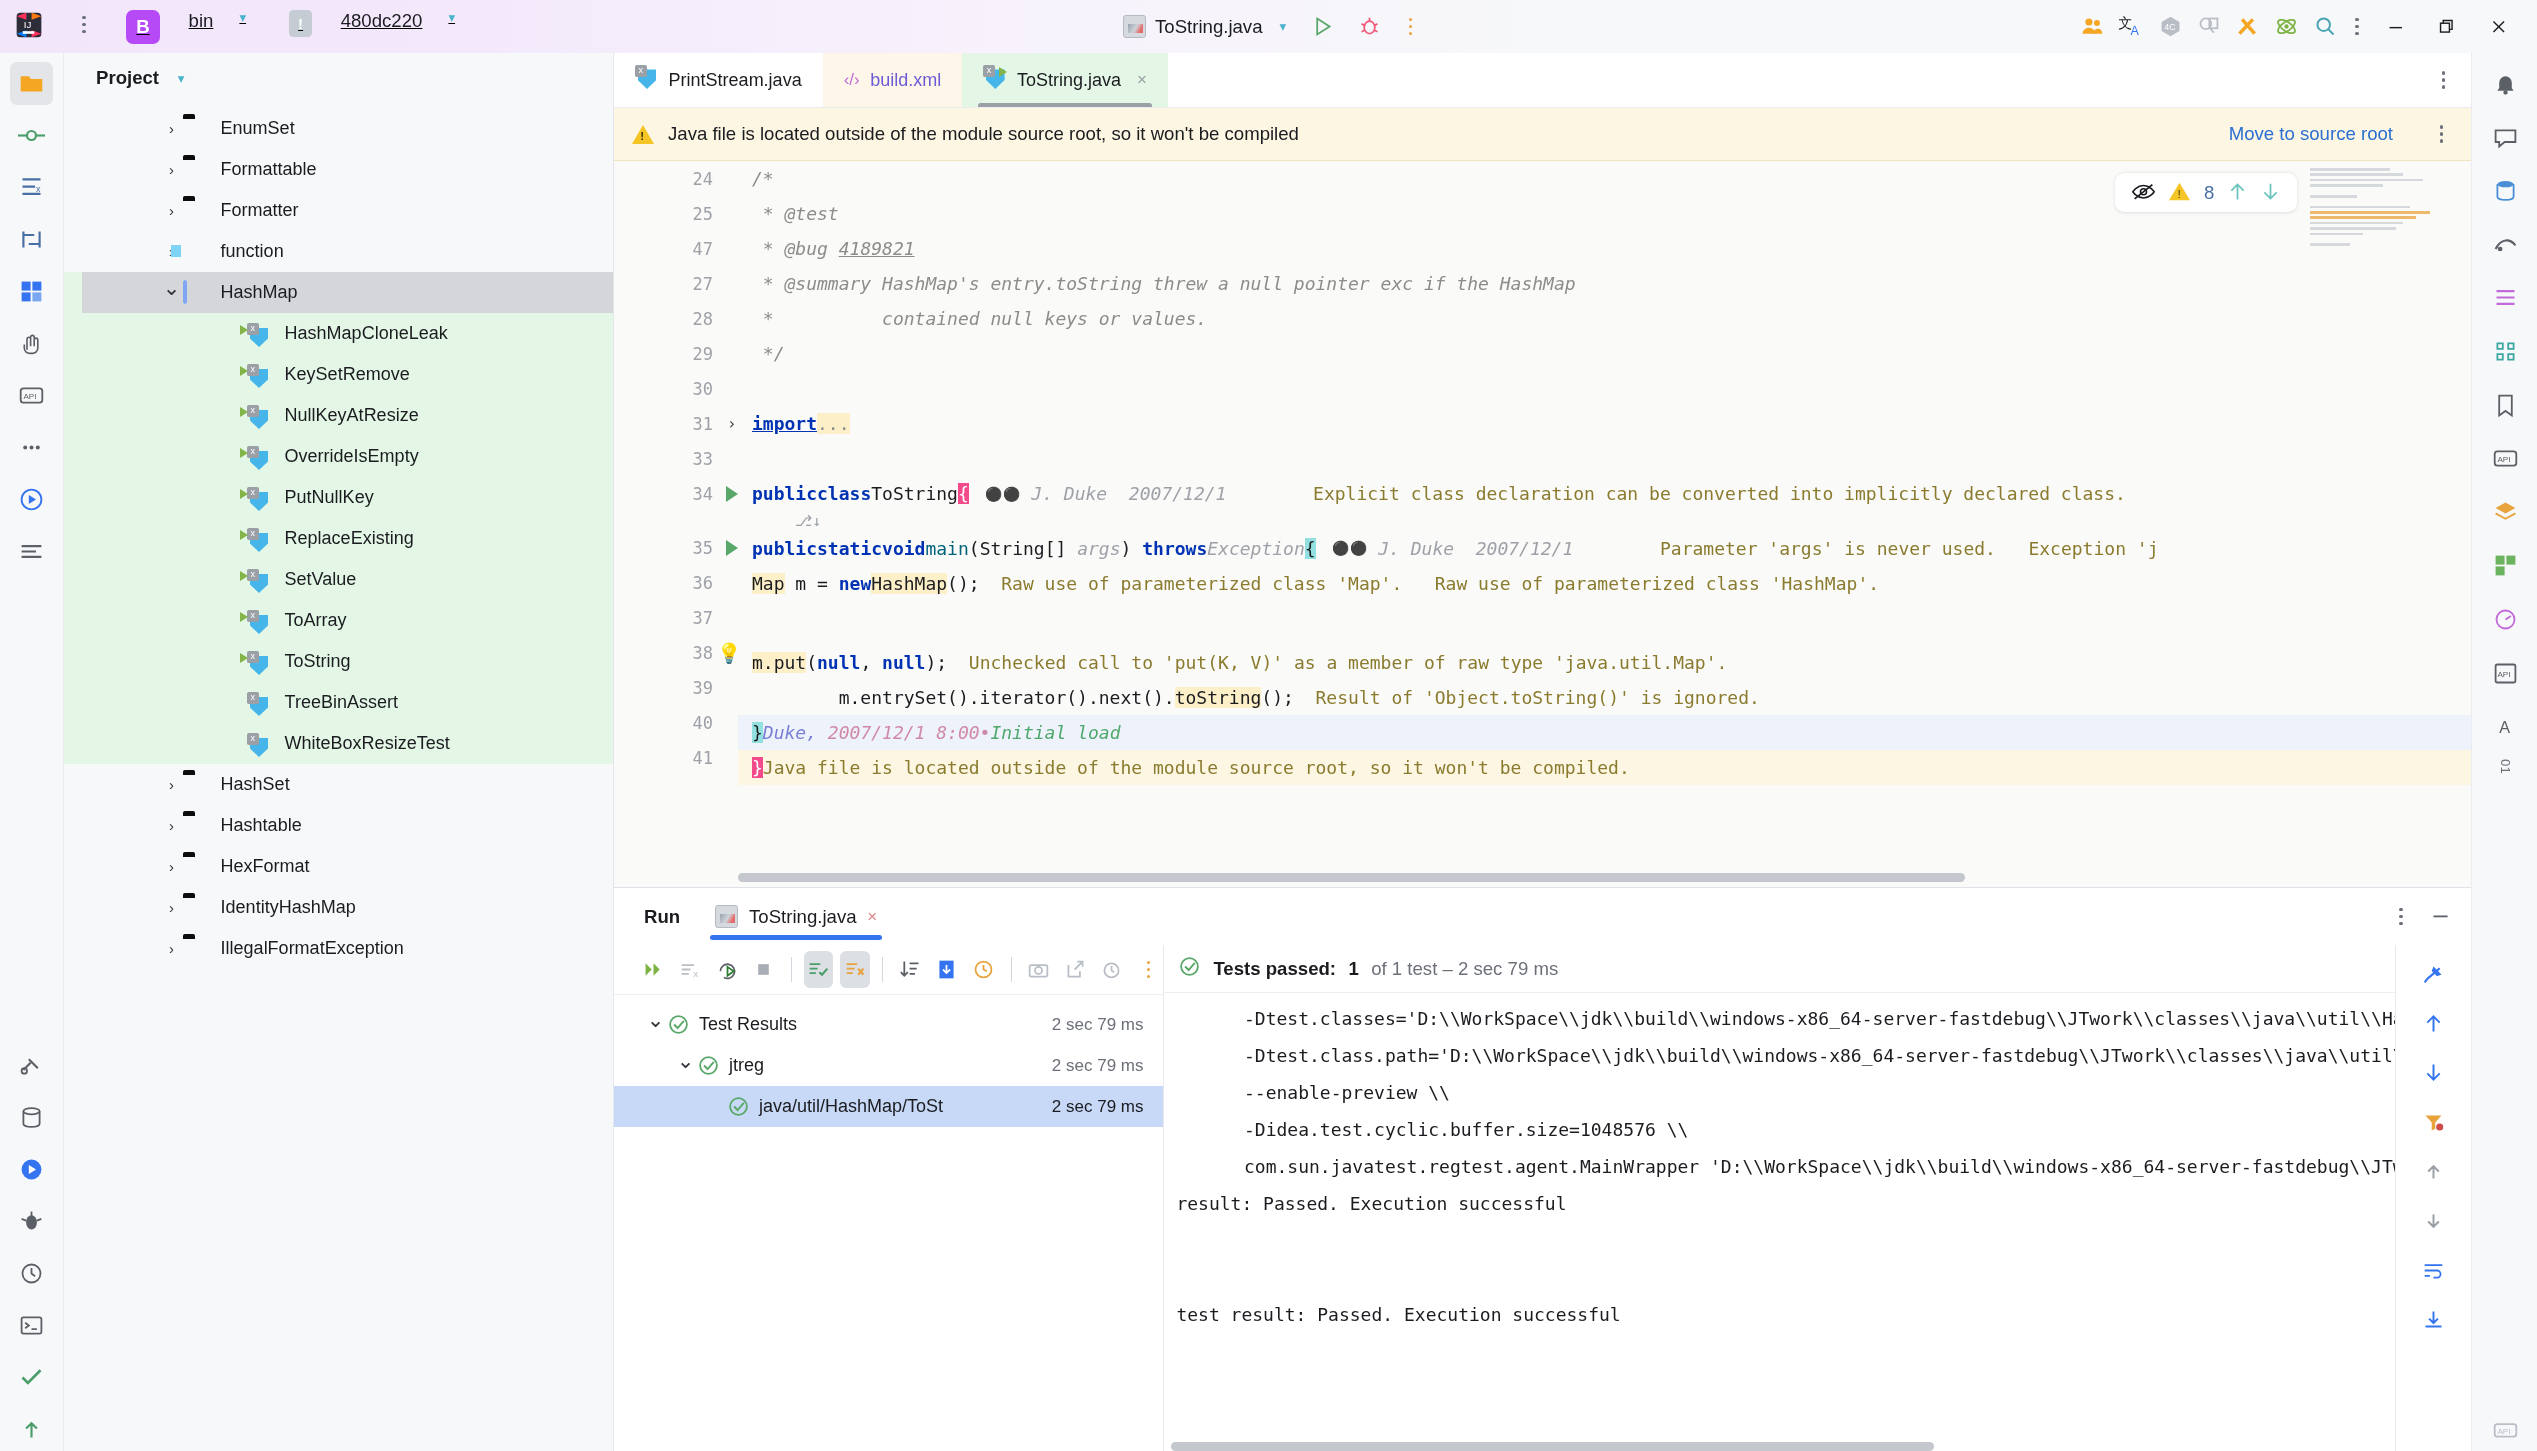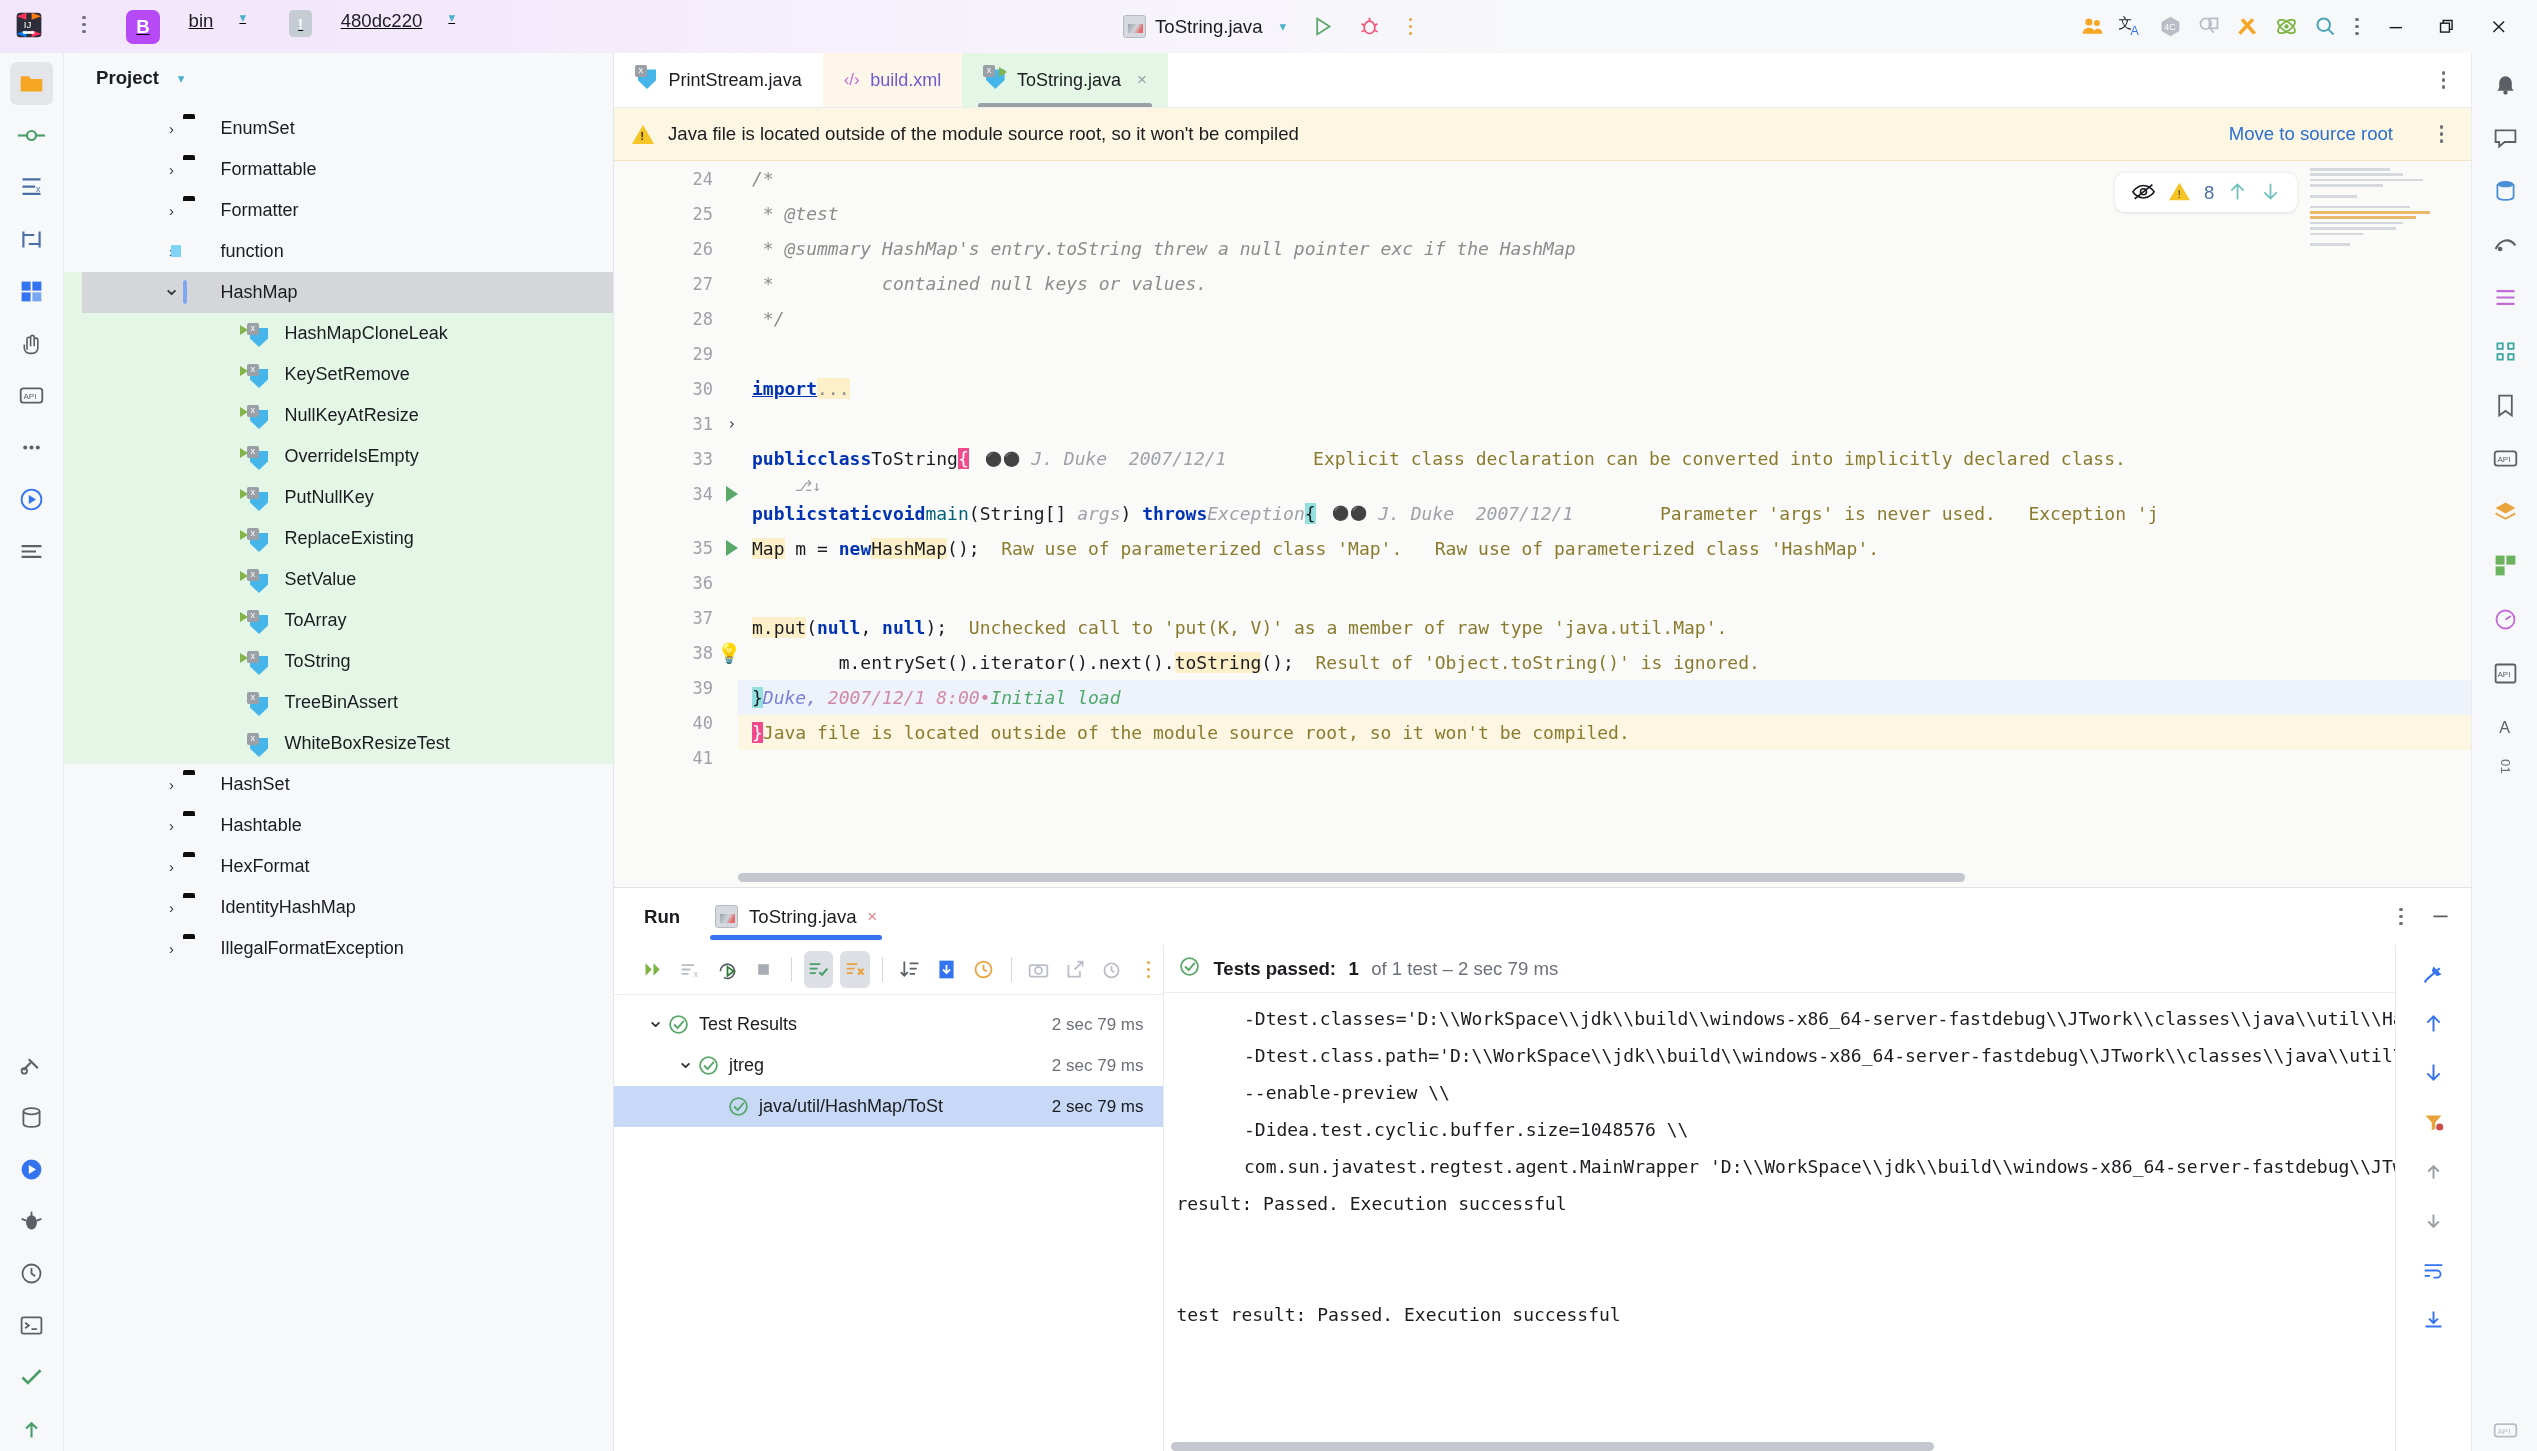--- a/index.html
+++ b/index.html
@@ -612,40 +612,41 @@
             <i></i>
             <i></i>
           </span>
       </div>
 
       <div class="editor-area">
         <div class="code-wrap">
           <div class="gutter" id="gutter">
               <div class="cline" style="position: relative;"><span class="lnum">24</span></div>
               <div class="cline" style="position: relative;"><span class="lnum">25</span></div>
-              <div class="cline" style="position: relative;"><span class="lnum">26</span></div>
+              <div class="cline" style="position: relative;"><span class="lnum">47</span></div>
               <div class="cline" style="position: relative;"><span class="lnum">27</span></div>
               <div class="cline" style="position: relative;"><span class="lnum">28</span></div>
               <div class="cline" style="position: relative;"><span class="lnum">29</span></div>
               <div class="cline" style="position: relative;"><span class="lnum">30</span></div>
               <div class="cline" style="position: relative;"><span class="lnum">31</span><span class="foldchev" style="position: absolute; right: 1.8px;">›</span></div>
               <div class="cline" style="position: relative;"><span class="lnum">33</span></div>
               <div class="cline" style="position: relative;"><span class="lnum">34</span><span class="run-tri" style="position: absolute; right: 0px;"></span></div>
               <div class="cline" style="height: 19.5px;"></div>
               <div class="cline" style="position: relative;"><span class="lnum">35</span><span class="run-tri" style="position: absolute; right: 0px;"></span></div>
               <div class="cline" style="position: relative;"><span class="lnum">36</span></div>
               <div class="cline" style="position: relative;"><span class="lnum">37</span></div>
               <div class="cline" style="position: relative;"><span class="lnum">38</span><span class="bulb" style="position: absolute; right: -3.5px;">💡</span></div>
               <div class="cline" style="position: relative;"><span class="lnum">39</span></div>
               <div class="cline" style="position: relative;"><span class="lnum">40</span></div>
               <div class="cline" style="position: relative;"><span class="lnum">41</span></div>
             </div>
           <div class="codearea" id="codearea">
               <div class="cline" style="padding-left: 14px;"><span class="cmt">/*</span></div>
               <div class="cline" style="padding-left: 14px;"><span class="cmt"> * @test</span></div>
+              <div class="cline" style="padding-left: 14px;"><span class="cmt"> * @bug <u>4189821</u></span></div>
               <div class="cline" style="padding-left: 14px;"><span class="cmt"> * @summary HashMap's entry.toString threw a null pointer exc if the HashMap</span></div>
               <div class="cline" style="padding-left: 14px;"><span class="cmt"> *          contained null keys or values.</span></div>
               <div class="cline" style="padding-left: 14px;"><span class="cmt"> */</span></div>
               <div class="cline" style="padding-left: 14px;"></div>
               <div class="cline" style="padding-left: 14px;"><span style="color:#0033b3;font-weight:600"><u>import</u></span> <span class="hl" style="color:#8c8c8c">...</span></div>
               <div class="cline" style="padding-left: 14px;"></div>
               <div class="cline" style="padding-left: 14px;"><span class="kw">public</span> <span class="kw">class</span> <span class="typ">ToString</span> <span class="hl-pink">{</span><span class="people-ico">  ⚫⚫</span><span class="gray"> J. Duke  2007/12/1</span><span class="hint">        Explicit class declaration can be converted into implicitly declared class.</span></div>
               <div class="cline" style="height: 19.5px; padding-left: 57px;"><span style="color:#9aa0a6;font-size:15px">⎇↓</span></div>
               <div class="cline" style="padding-left: 14px;">    <span class="kw">public</span> <span class="kw">static</span> <span class="kw">void</span> <span style="color:#00627a">main</span>(<span class="typ">String</span>[] <span class="gray">args</span>) <span class="kw">throws</span> <span class="gray">Exception</span> <span class="hl-cyan">{</span><span class="people-ico">  ⚫⚫</span><span class="gray"> J. Duke  2007/12/1</span><span class="hint">        Parameter 'args' is never used.   Exception 'j</span></div>
               <div class="cline" style="padding-left: 14px;">        <span class="hl">Map</span> m = <span class="kw">new</span> <span class="hl">HashMap</span>();<span class="hint">  Raw use of parameterized class 'Map'.   Raw use of parameterized class 'HashMap'.</span></div>

